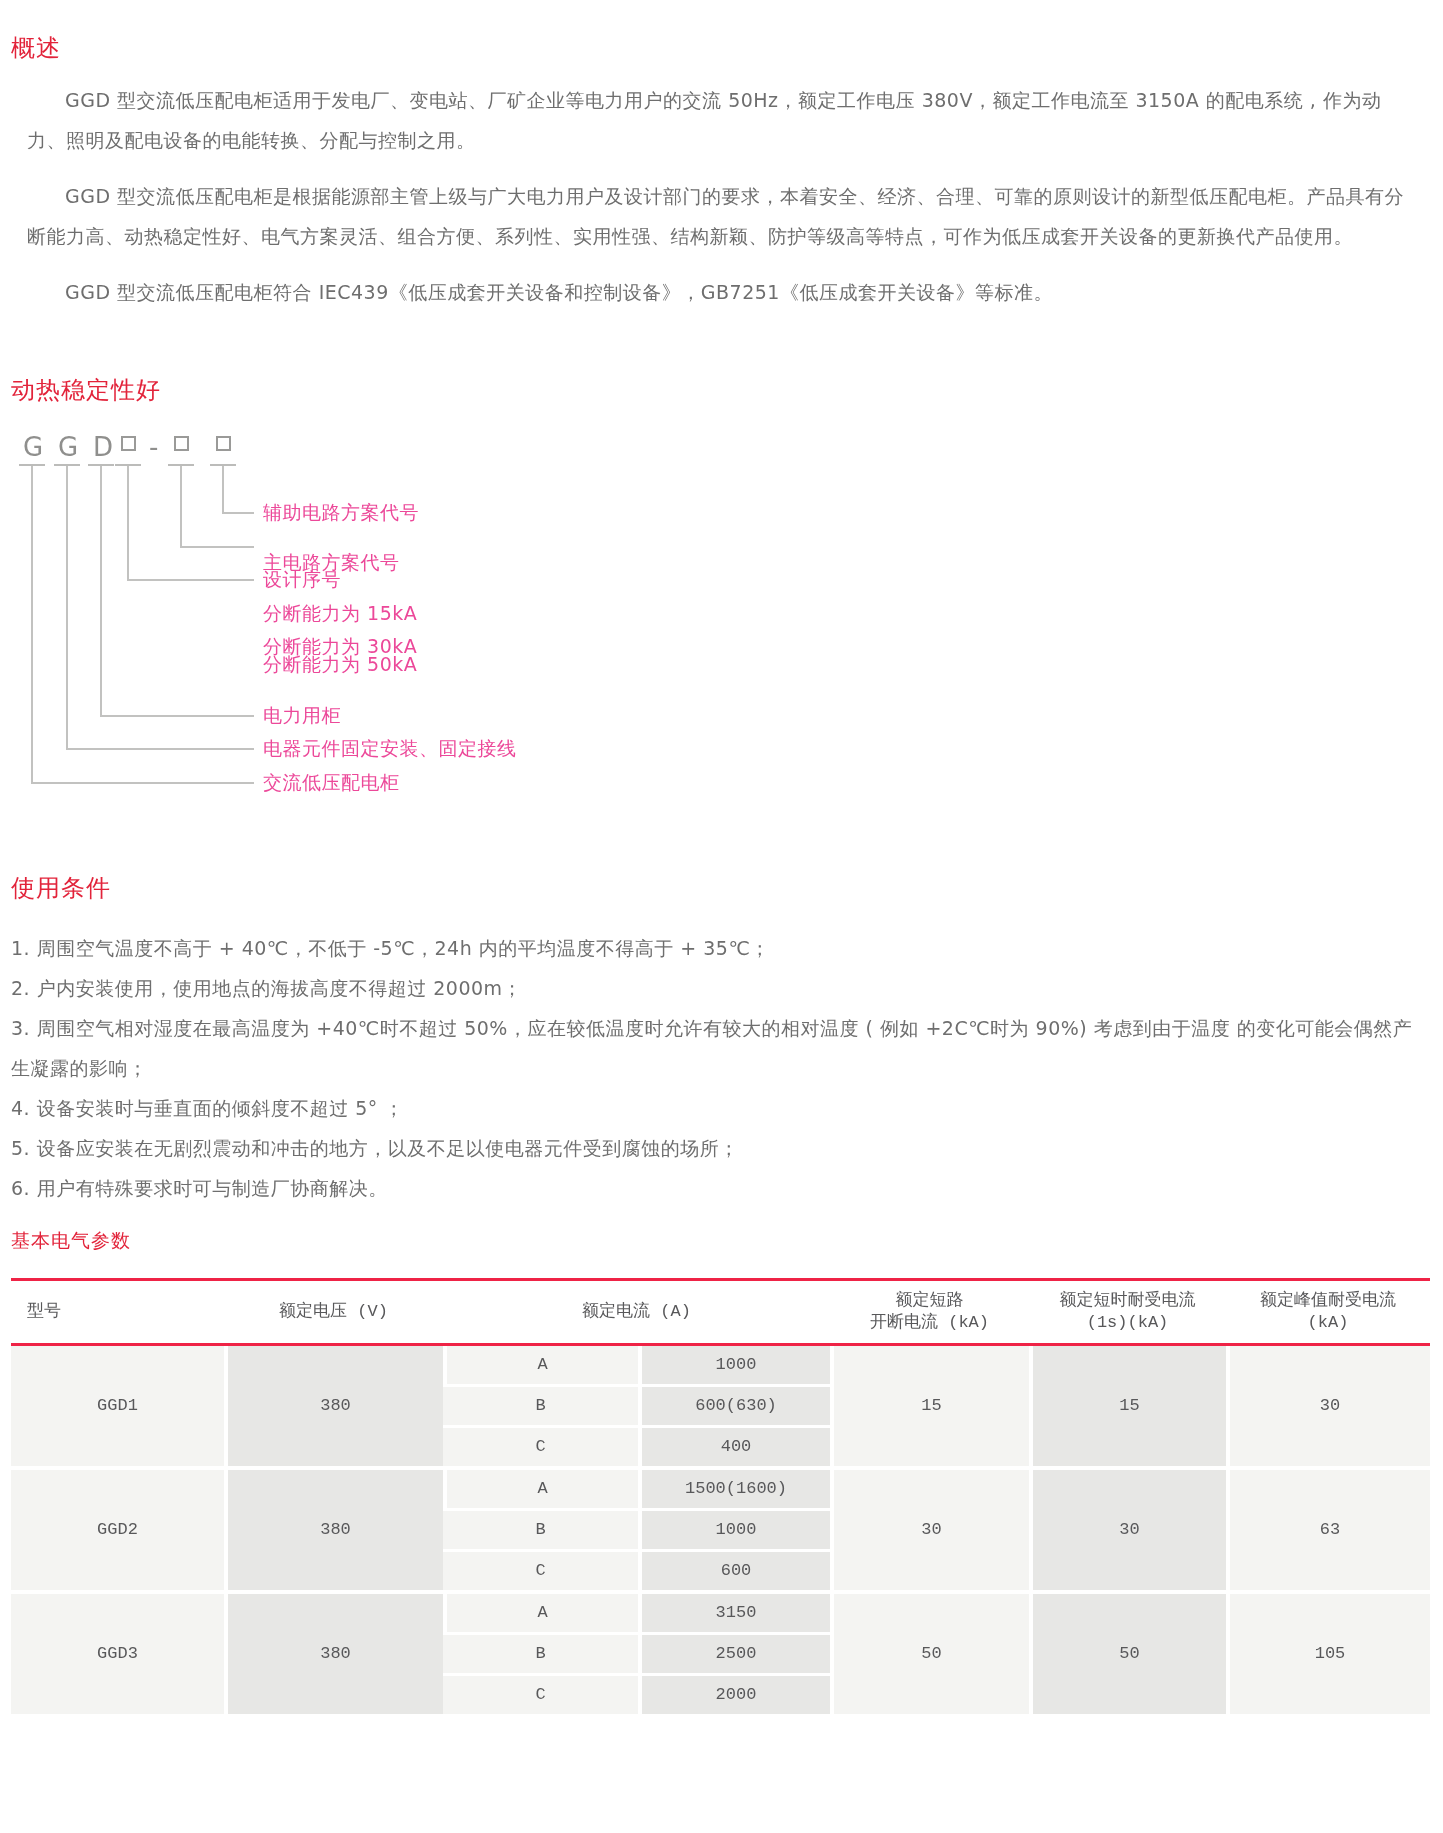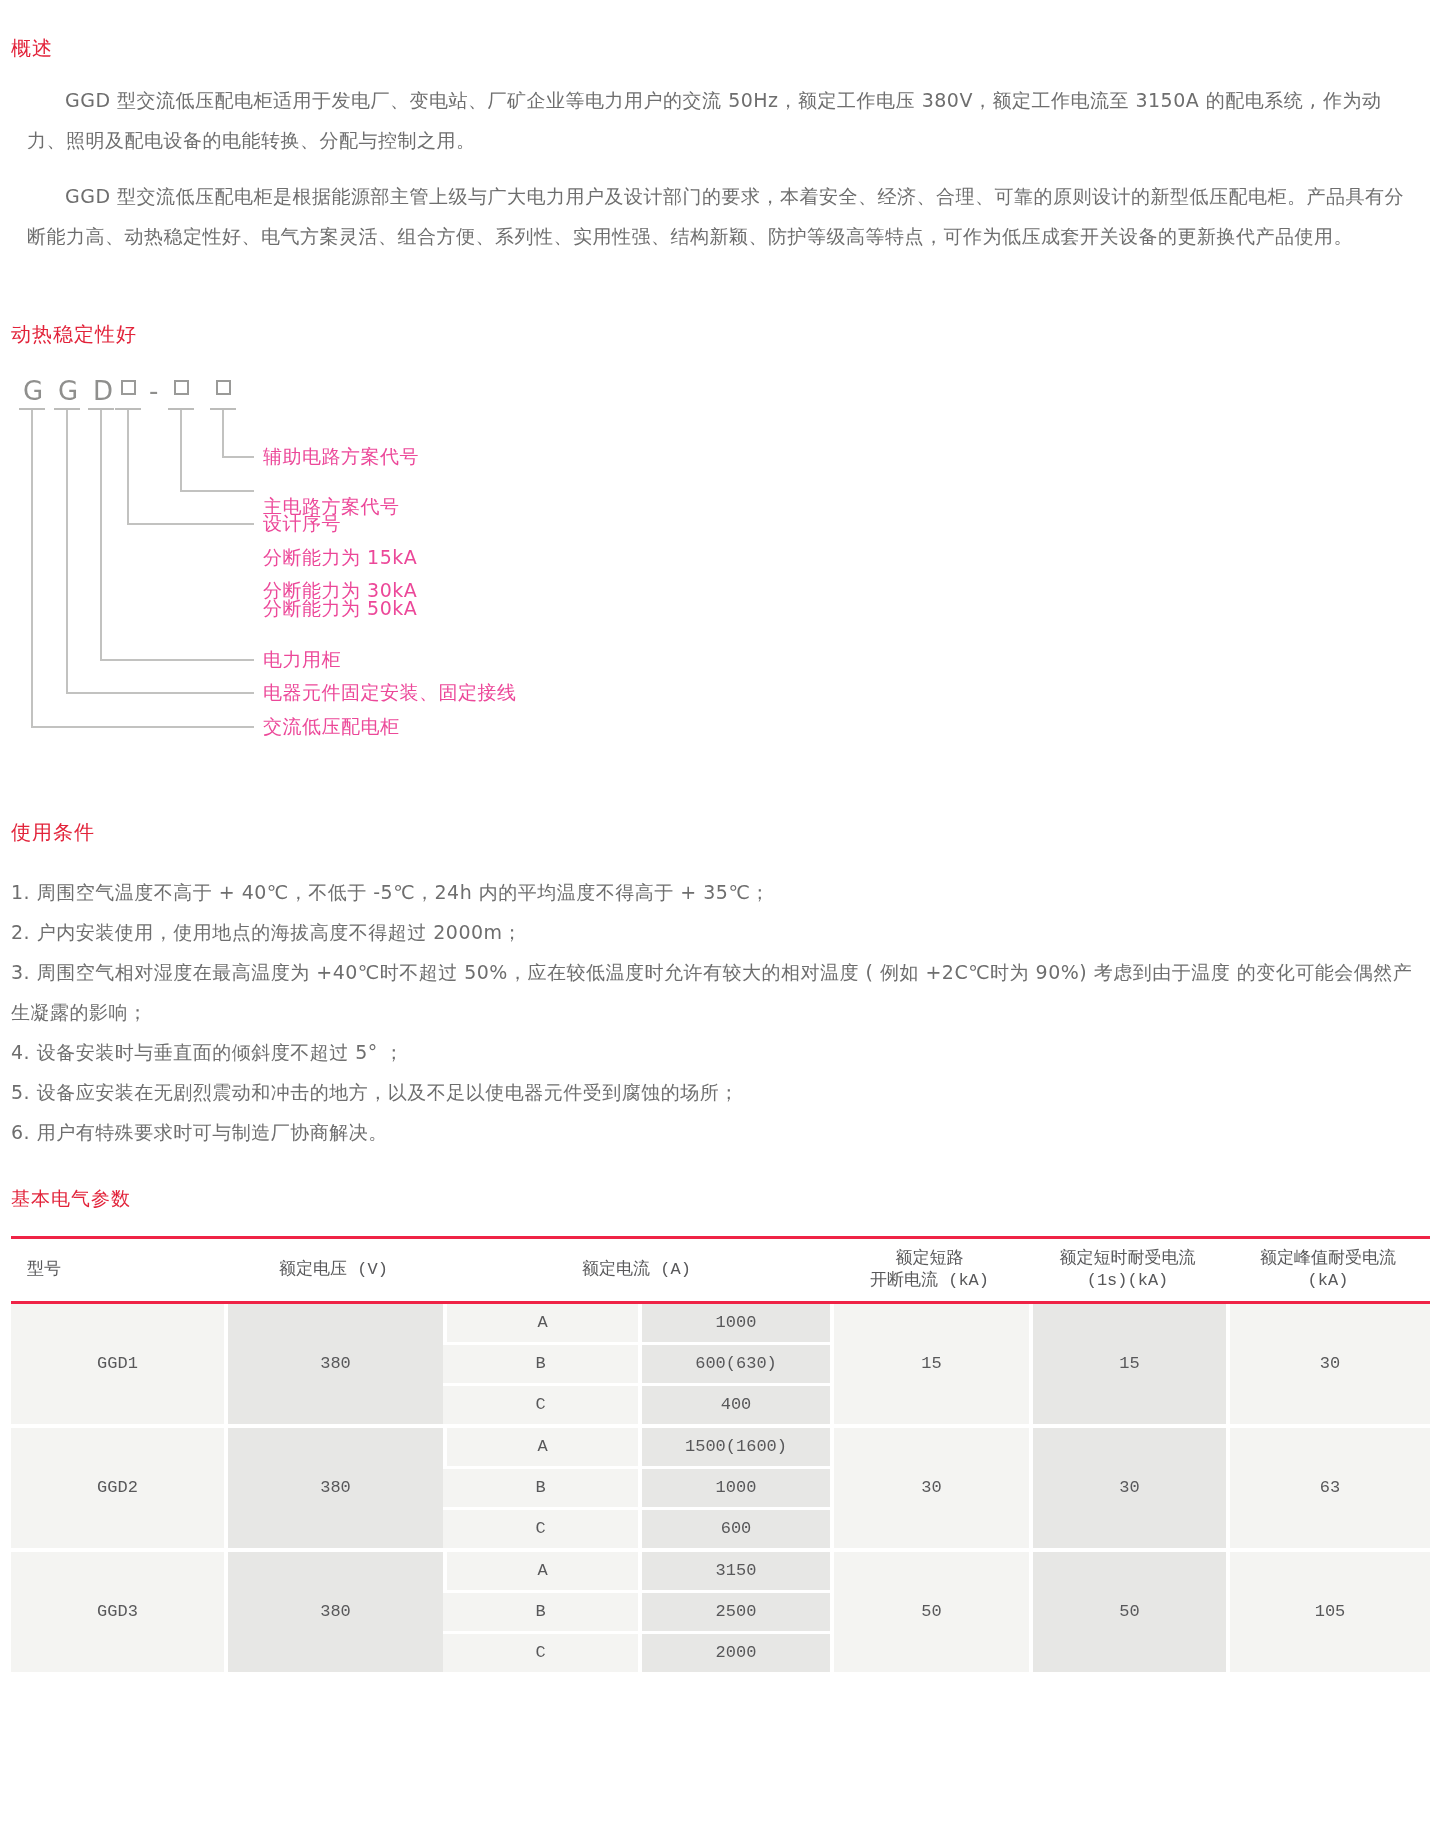--- a/index.html
+++ b/index.html
@@ -6,21 +6,21 @@
   body{
     width:1443px;min-height:1833px;
     font-family:"DejaVu Sans","Liberation Sans",sans-serif;
     color:#6b6b6b;
     box-sizing:border-box;
   }
   .page{padding:0 13px 40px 11px;}
 
   
   .sec-title{
-    color:#e2233a;font-size:20px;font-weight:500;
+    color:#e2233a;font-size:24px;font-weight:500;
     margin:0;line-height:28px;letter-spacing:1px;
   }
   .sub-title{
     color:#e2233a;font-size:19px;font-weight:400;
     margin:0;line-height:24px;letter-spacing:1px;
   }
 
   
   .para{
     font-size:19px;line-height:40px;color:#6e6e6e;
@@ -56,21 +56,21 @@
 
   
   #usage-title{margin-top:62px;}
   .cond-list{
     list-style:none;margin:26px 0 0 0;padding:0;
     font-size:19px;line-height:40px;color:#6e6e6e;letter-spacing:.5px;
   }
 
   
   #electrical-title{margin-top:64px;}
-  #electrical-subtitle{margin-top:34px;}
+  #electrical-subtitle{margin-top:20px;}
 
   
   .param-table-wrap{margin-top:26px;border-top:3px solid #ef2346;}
   table.param{
     border-collapse:separate;border-spacing:0;table-layout:fixed;
     width:1419px;font-size:17px;color:#58585a;font-family:Liberation Mono, monospace;
   }
   table.param th{
     font-weight:400;background:#ffffff;text-align:center;
     padding:9px 0;border-bottom:3px solid #ef2346;line-height:22px;
@@ -90,20 +90,21 @@
 </style>
 </head>
 <body>
 
 <div class="page">
 
   <h2 class="sec-title" id="overview-title">概述</h2>
   <div id="overview-body">
     <p class="para">GGD 型交流低压配电柜适用于发电厂、变电站、厂矿企业等电力用户的交流 50Hz，额定工作电压 380V，额定工作电流至 3150A 的配电系统 , 作为动力、照明及配电设备的电能转换、分配与控制之用。</p>
     <p class="para">GGD 型交流低压配电柜是根据能源部主管上级与广大电力用户及设计部门的要求，本着安全、经济、合理、可靠的原则设计的新型低压配电柜。产品具有分断能力高、动热稳定性好、电气方案灵活、组合方便、系列性、实用性强、结构新颖、防护等级高等特点，可作为低压成套开关设备的更新换代产品使用。</p>
+    <p class="para">GGD 型交流低压配电柜符合 IEC439《低压成套开关设备和控制设备》，GB7251《低压成套开关设备》等标准。</p>
   </div>
 
   <h2 class="sec-title" id="model-title">动热稳定性好</h2>
 
   <div class="diagram">
 
     <span class="code-char" style="left:12px">G</span>
     <span class="code-char" style="left:47px">G</span>
     <span class="code-char" style="left:82px">D</span>
     <span class="code-box" style="left:110px"></span>

